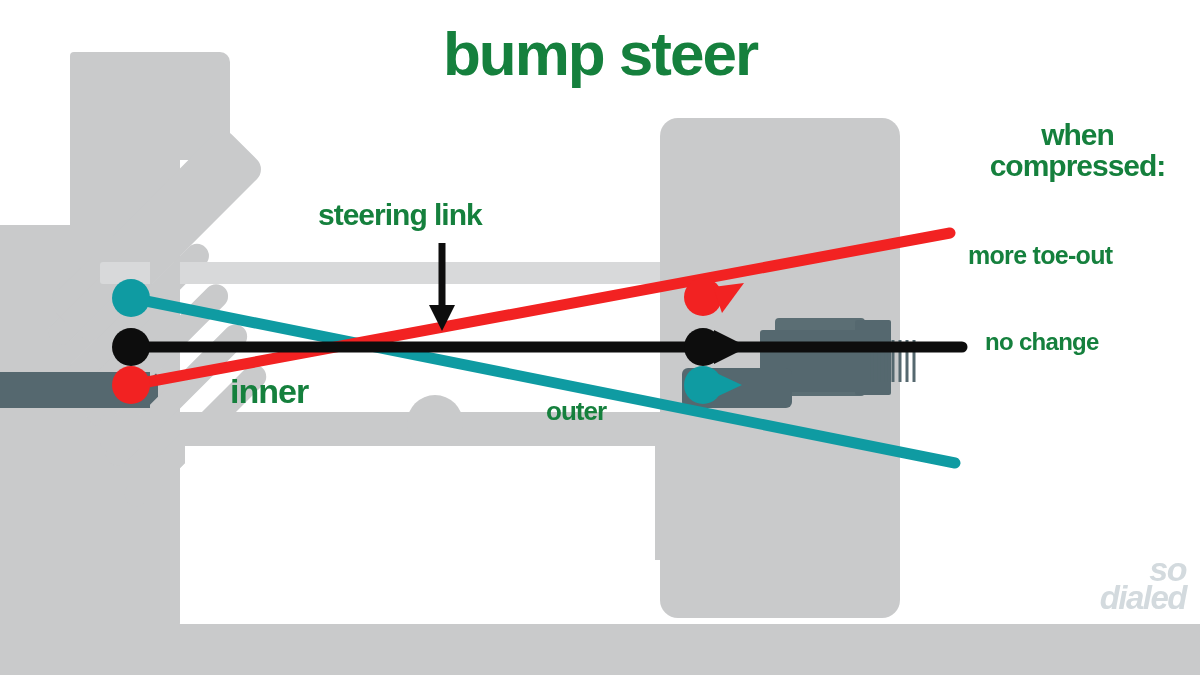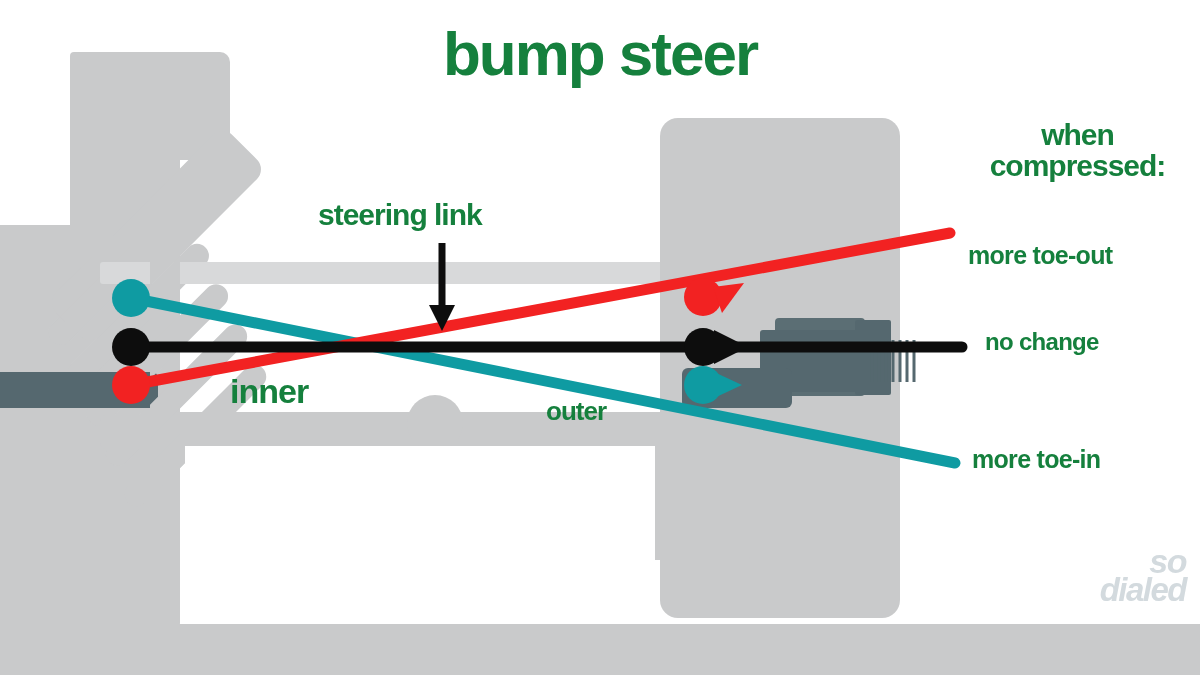--- a/index.html
+++ b/index.html
@@ -12,21 +12,21 @@
   #title{left:0;top:22px;width:1200px;text-align:center;font-size:62px;
          letter-spacing:-2px;}
   #hdr-when{left:955px;top:88px;width:245px;text-align:center;font-size:30px;
             letter-spacing:-1px;margin-top:32px;}
   #lab-steering{left:318px;top:200px;font-size:30px;letter-spacing:-1px;}
   #lab-inner{left:188px;top:374px;font-size:34px;letter-spacing:-1px;margin-left:42px;}
   #lab-outer{left:546px;top:374px;font-size:26px;letter-spacing:-1px;margin-top:24px;}
   #lab-toeout{left:968px;top:219px;font-size:25px;letter-spacing:-0.7px;margin-top:24px;}
   #lab-nochange{left:985px;top:330px;font-size:24px;letter-spacing:-0.7px;}
   #lab-toein{left:972px;top:447px;font-size:25px;letter-spacing:-0.7px;}
-  #watermark{position:absolute;right:14px;bottom:72px;text-align:right;
+  #watermark{position:absolute;right:14px;bottom:64px;text-align:right;
              color:#d3dade;font-style:italic;font-weight:bold;font-size:34px;
              line-height:0.82;letter-spacing:-1.5px;}
   #watermark .w2{font-size:33px;}
 </style>
 </head>
 <body>
 
 <div id="stage">
 
   <svg width="1200" height="675">
@@ -149,20 +149,19 @@
   <div class="lbl" id="lab-steering">steering link</div>
 
   <div class="lbl" id="lab-inner">inner</div>
 
   <div class="lbl" id="lab-outer">outer</div>
 
   <div class="lbl" id="lab-toeout">more toe-out</div>
 
   <div class="lbl" id="lab-nochange">no change</div>
 
-  <div class="lbl" id="lab-toein">more toe-in</div>
 
   <div id="watermark">
     <div class="w1">so</div>
     <div class="w2">dialed</div>
   </div>
 
 </div>
 
 </body></html>

